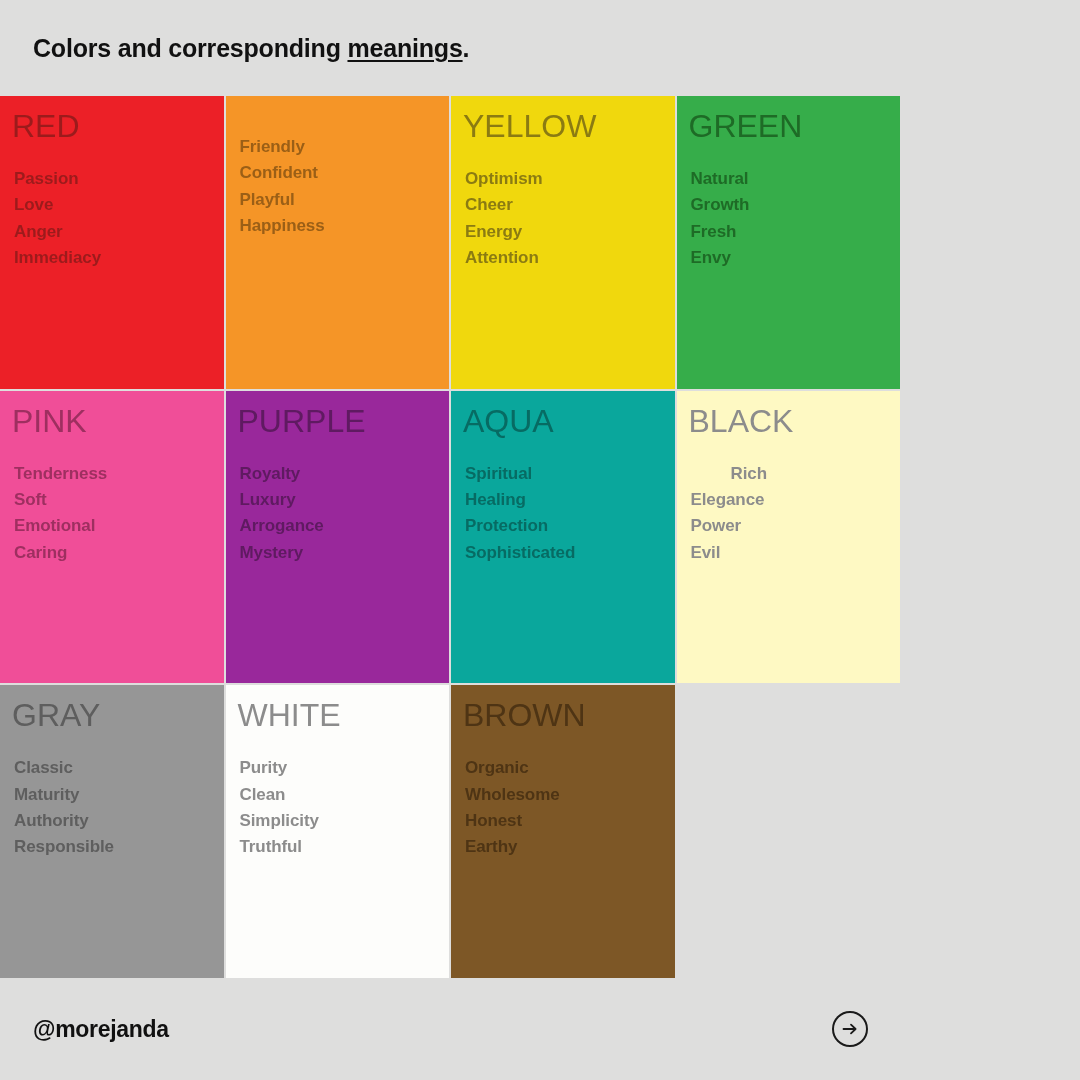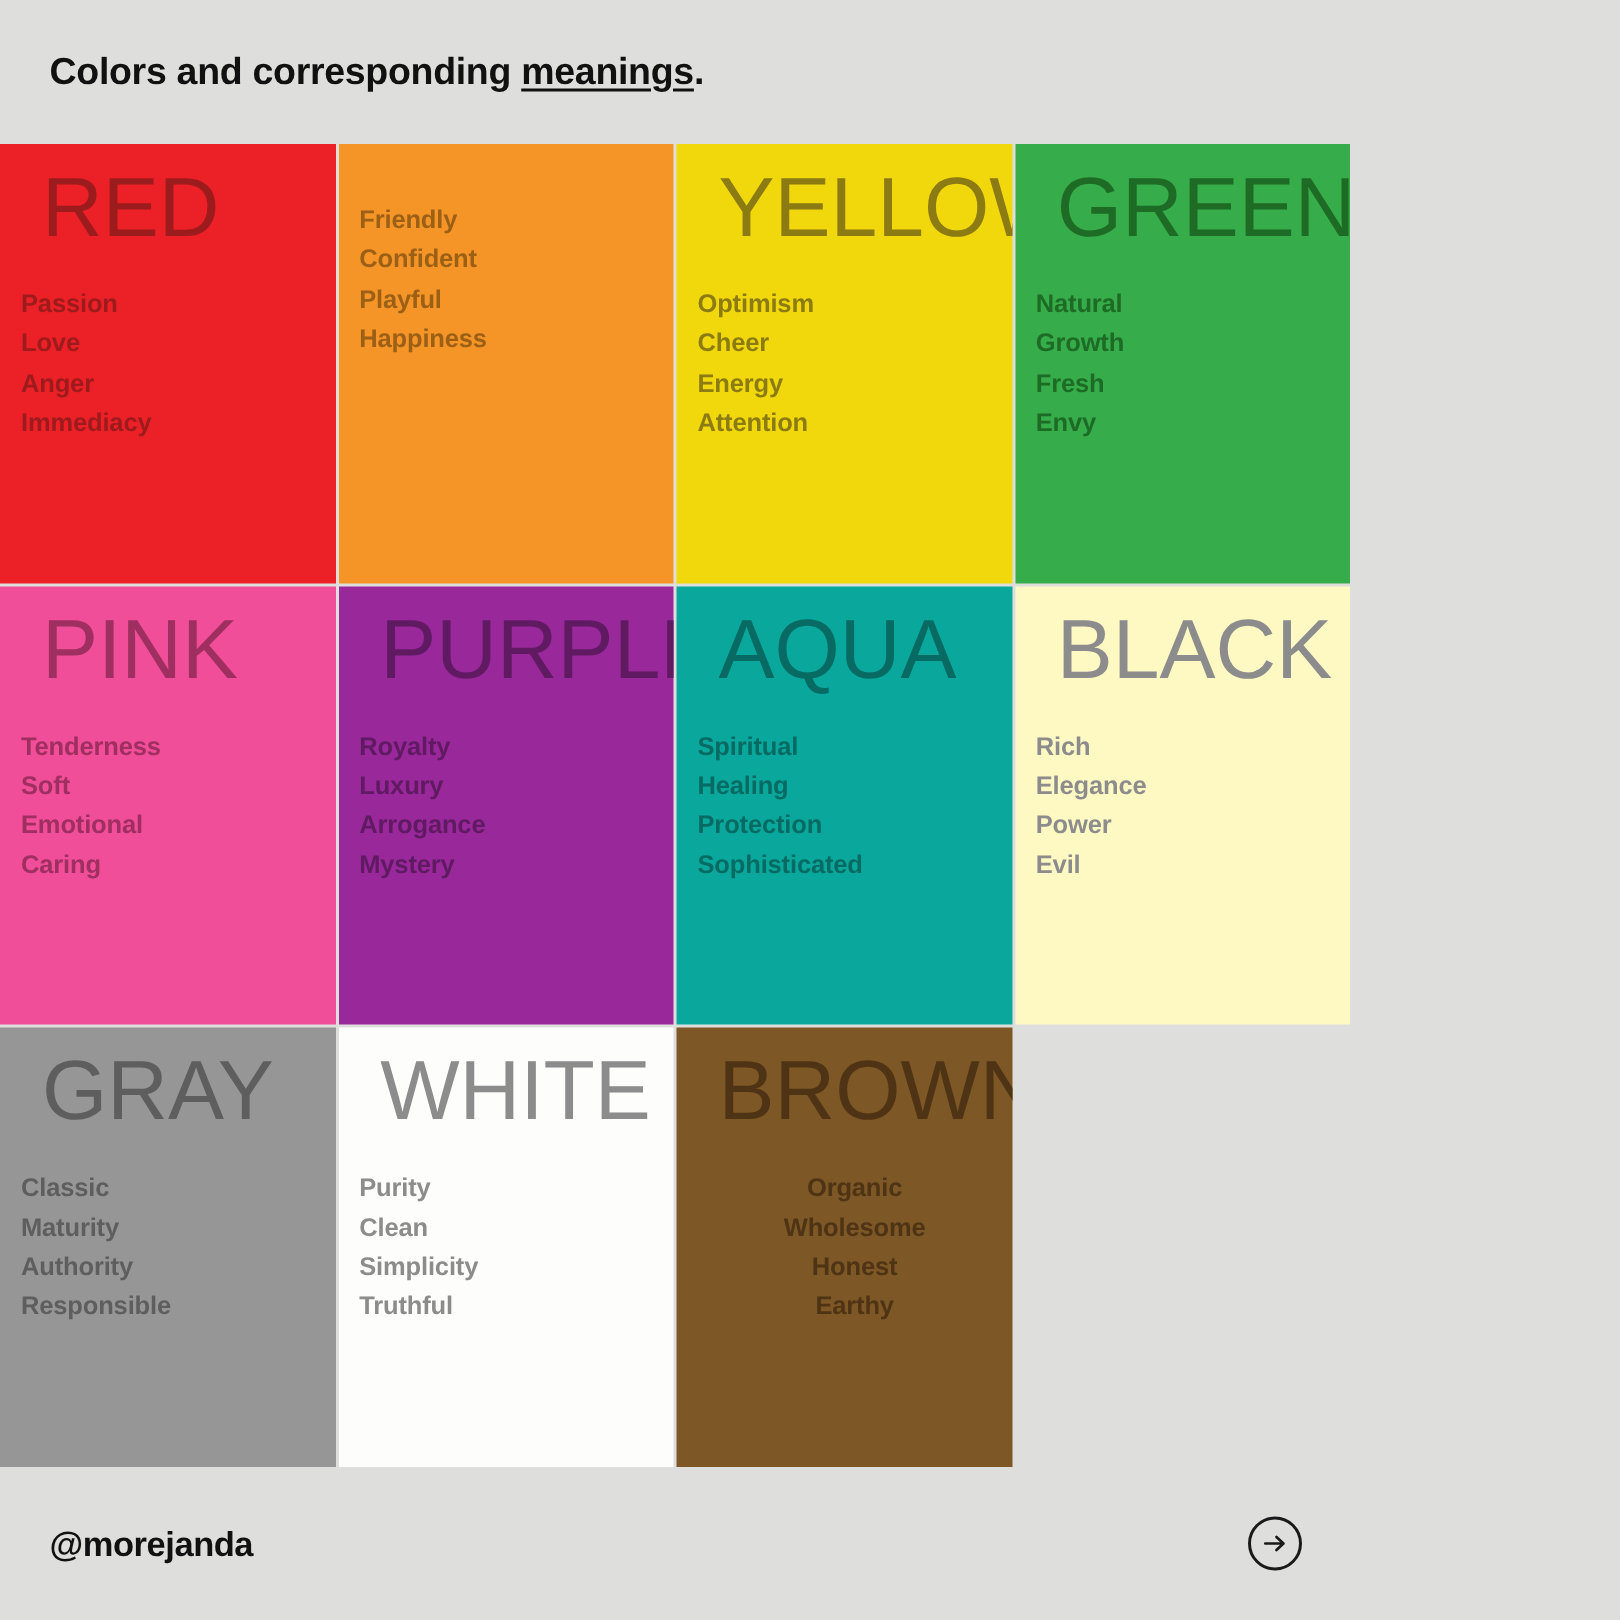--- a/index.html
+++ b/index.html
@@ -55,25 +55,25 @@
     gap: 2px 2px;
     background: #dededd;
   }
   .cell {
     position: relative;
     overflow: hidden;
     padding: 14px 0 0 12px;
     box-sizing: border-box;
   }
   .cell-title {
-    font-size: 56px;
+    font-size: 32px;
     font-weight: normal;
     line-height: 1;
     letter-spacing: 0px;
-    margin: 0 0 0 16px;
+    margin: 0 0 0 0;
     white-space: nowrap;
   }
   .cell-list {
     margin: 24px 0 0 2px;
     padding: 0;
     list-style: none;
   }
   .cell-list li {
     font-size: 17px;
     font-weight: bold;
@@ -186,21 +186,21 @@
         <ul class="cell-list">
           <li style="color: rgb(7, 107, 99);">Spiritual</li>
           <li style="color: rgb(7, 107, 99);">Healing</li>
           <li style="color: rgb(7, 107, 99);">Protection</li>
           <li style="color: rgb(7, 107, 99);">Sophisticated</li>
         </ul>
       </div>
       <div class="cell" style="background: #fef9c3;">
         <div class="cell-title" style="color: rgb(140, 140, 140);">BLACK</div>
         <ul class="cell-list">
-          <li style="color: rgb(140, 140, 140);">Rich</li>
+          <li style="color: rgb(140, 140, 140); margin-left: 40px;">Rich</li>
           <li style="color: rgb(140, 140, 140);">Elegance</li>
           <li style="color: rgb(140, 140, 140);">Power</li>
           <li style="color: rgb(140, 140, 140);">Evil</li>
         </ul>
       </div>
       <div class="cell" style="background: rgb(150, 150, 150);">
         <div class="cell-title" style="color: rgb(94, 94, 94);">GRAY</div>
         <ul class="cell-list">
           <li style="color: rgb(94, 94, 94);">Classic</li>
           <li style="color: rgb(94, 94, 94);">Maturity</li>
@@ -210,21 +210,21 @@
       </div>
       <div class="cell" style="background: rgb(253, 253, 251);">
         <div class="cell-title" style="color: rgb(140, 140, 140);">WHITE</div>
         <ul class="cell-list">
           <li style="color: rgb(140, 140, 140);">Purity</li>
           <li style="color: rgb(140, 140, 140);">Clean</li>
           <li style="color: rgb(140, 140, 140);">Simplicity</li>
           <li style="color: rgb(140, 140, 140);">Truthful</li>
         </ul>
       </div>
-      <div class="cell" style="background: rgb(125, 87, 38); text-align: center;">
+      <div class="cell" style="background: rgb(125, 87, 38);">
         <div class="cell-title" style="color: rgb(78, 52, 20);">BROWN</div>
         <ul class="cell-list">
           <li style="color: rgb(78, 52, 20);">Organic</li>
           <li style="color: rgb(78, 52, 20);">Wholesome</li>
           <li style="color: rgb(78, 52, 20);">Honest</li>
           <li style="color: rgb(78, 52, 20);">Earthy</li>
         </ul>
       </div>
     </div>
 

